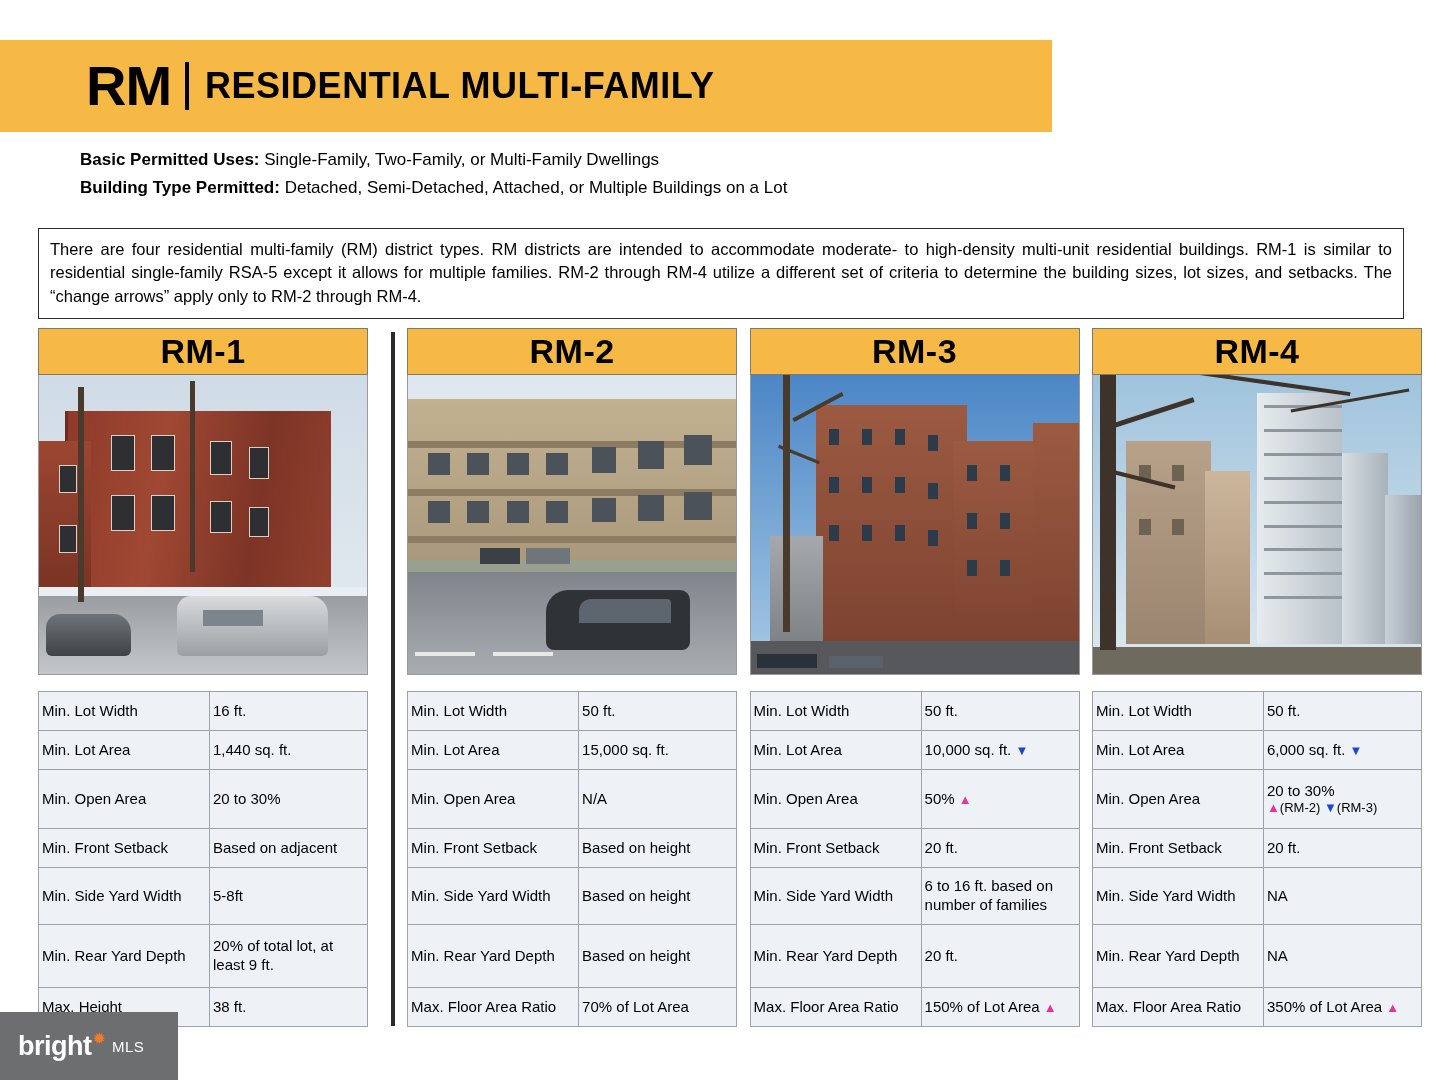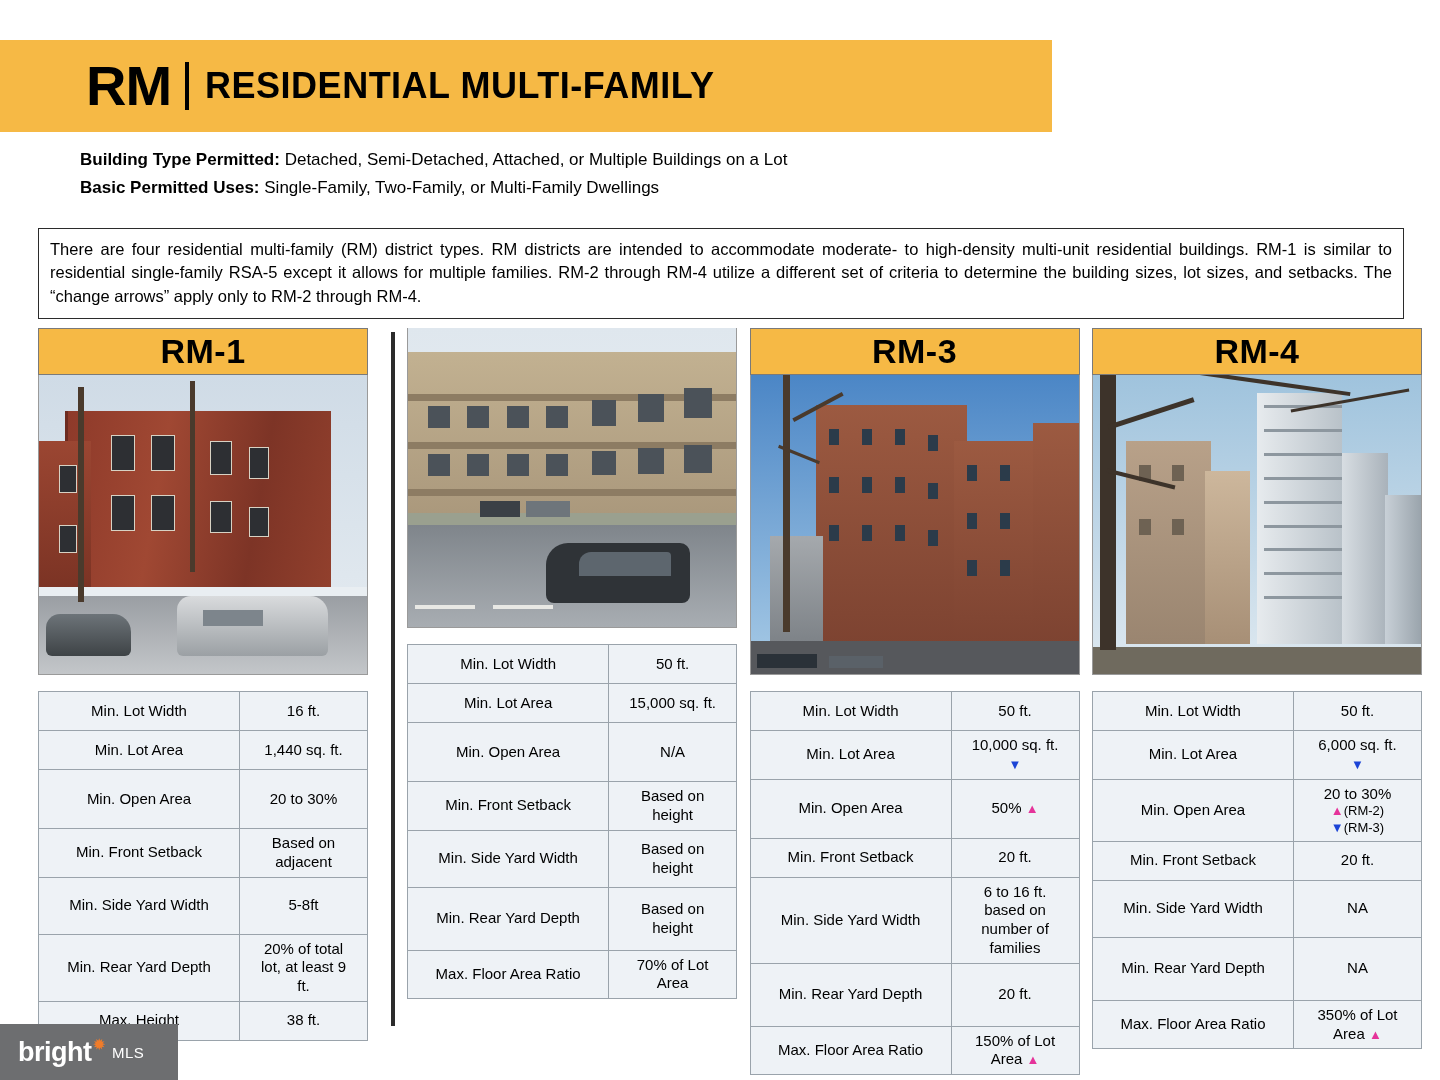--- a/index.html
+++ b/index.html
@@ -114,22 +114,21 @@
   
   .card-table {
     margin-top: 16px;
     border-collapse: collapse;
     width: 330px;
     table-layout: fixed;
   }
   .card-table td {
     border: 1px solid #9aa3ab;
     font-size: 15px;
-    text-align: center;
-    padding: 5px 18px;
+    padding: 5px 3px;
     background: #eef2f6;
     line-height: 1.25;
     height: 28px;
   }
   .card-table td.label {
     width: 164px;
   }
   .arrow-up { color: #e5339a; font-size: 13px; }
   .arrow-down { color: #1c44d6; font-size: 13px; }
   .small-note { font-size: 13px; }
@@ -230,21 +229,21 @@
     position: absolute; left: 0; bottom: 0; width: 100%; height: 9%;
     background: #6f6a5e;
   }
 
   
   .footer-logo {
     position: absolute;
     left: 0;
     bottom: 0;
     width: 178px;
-    height: 56px;
+    height: 68px;
     background: #6d6e70;
     display: flex;
     align-items: center;
     padding-left: 18px;
     box-sizing: border-box;
   }
   .footer-bright {
     color: #ffffff;
     font-size: 27px;
     font-weight: bold;
@@ -268,26 +267,26 @@
 <body>
 
 <div class="header-banner">
   <div class="header-code">RM</div>
   <div class="header-divider"></div>
   <div class="header-title">RESIDENTIAL MULTI-FAMILY</div>
 </div>
 
 <div class="intro">
   <div>
+    <span class="lbl">Basic Permitted Uses:</span>
+    <span>Single-Family, Two-Family, or Multi-Family Dwellings</span>
+  </div>
+  <div>
     <span class="lbl">Building Type Permitted:</span>
     <span>Detached, Semi-Detached, Attached, or Multiple Buildings on a Lot</span>
-  </div>
-  <div>
-    <span class="lbl">Basic Permitted Uses:</span>
-    <span>Single-Family, Two-Family, or Multi-Family Dwellings</span>
   </div>
 </div>
 
 <div class="desc-box">There are four residential multi-family (RM) district types. RM districts are intended to accommodate moderate- to high-density multi-unit residential buildings. RM-1 is similar to residential single-family RSA-5 except it allows for multiple families. RM-2 through RM-4 utilize a different set of criteria to determine the building sizes, lot sizes, and setbacks. The “change arrows” apply only to RM-2 through RM-4.</div>
 
 <div class="vsep"></div>
 
 <div class="cards">
 
   <div class="card">
@@ -344,20 +343,21 @@
         <td class="label">Max. Height</td>
         <td>38 ft.</td>
       </tr>
     </tbody>
       </table>
   </div>
 
   <div class="card-spacer"></div>
 
   <div class="card">
+    <div class="card-title">RM-2</div>
     <div class="card-photo">
       <div class="sky p2-sky"></div>
       <div class="p2-bldg"></div>
       <div class="p2-band" style="top:22%;"></div>
       <div class="p2-band" style="top:38%;"></div>
       <div class="p2-band" style="top:54%;"></div>
       <div class="p2-win" style="left:6%;top:26%;width:22px;height:22px;"></div>
       <div class="p2-win" style="left:18%;top:26%;width:22px;height:22px;"></div>
       <div class="p2-win" style="left:30%;top:26%;width:22px;height:22px;"></div>
       <div class="p2-win" style="left:42%;top:26%;width:22px;height:22px;"></div>

